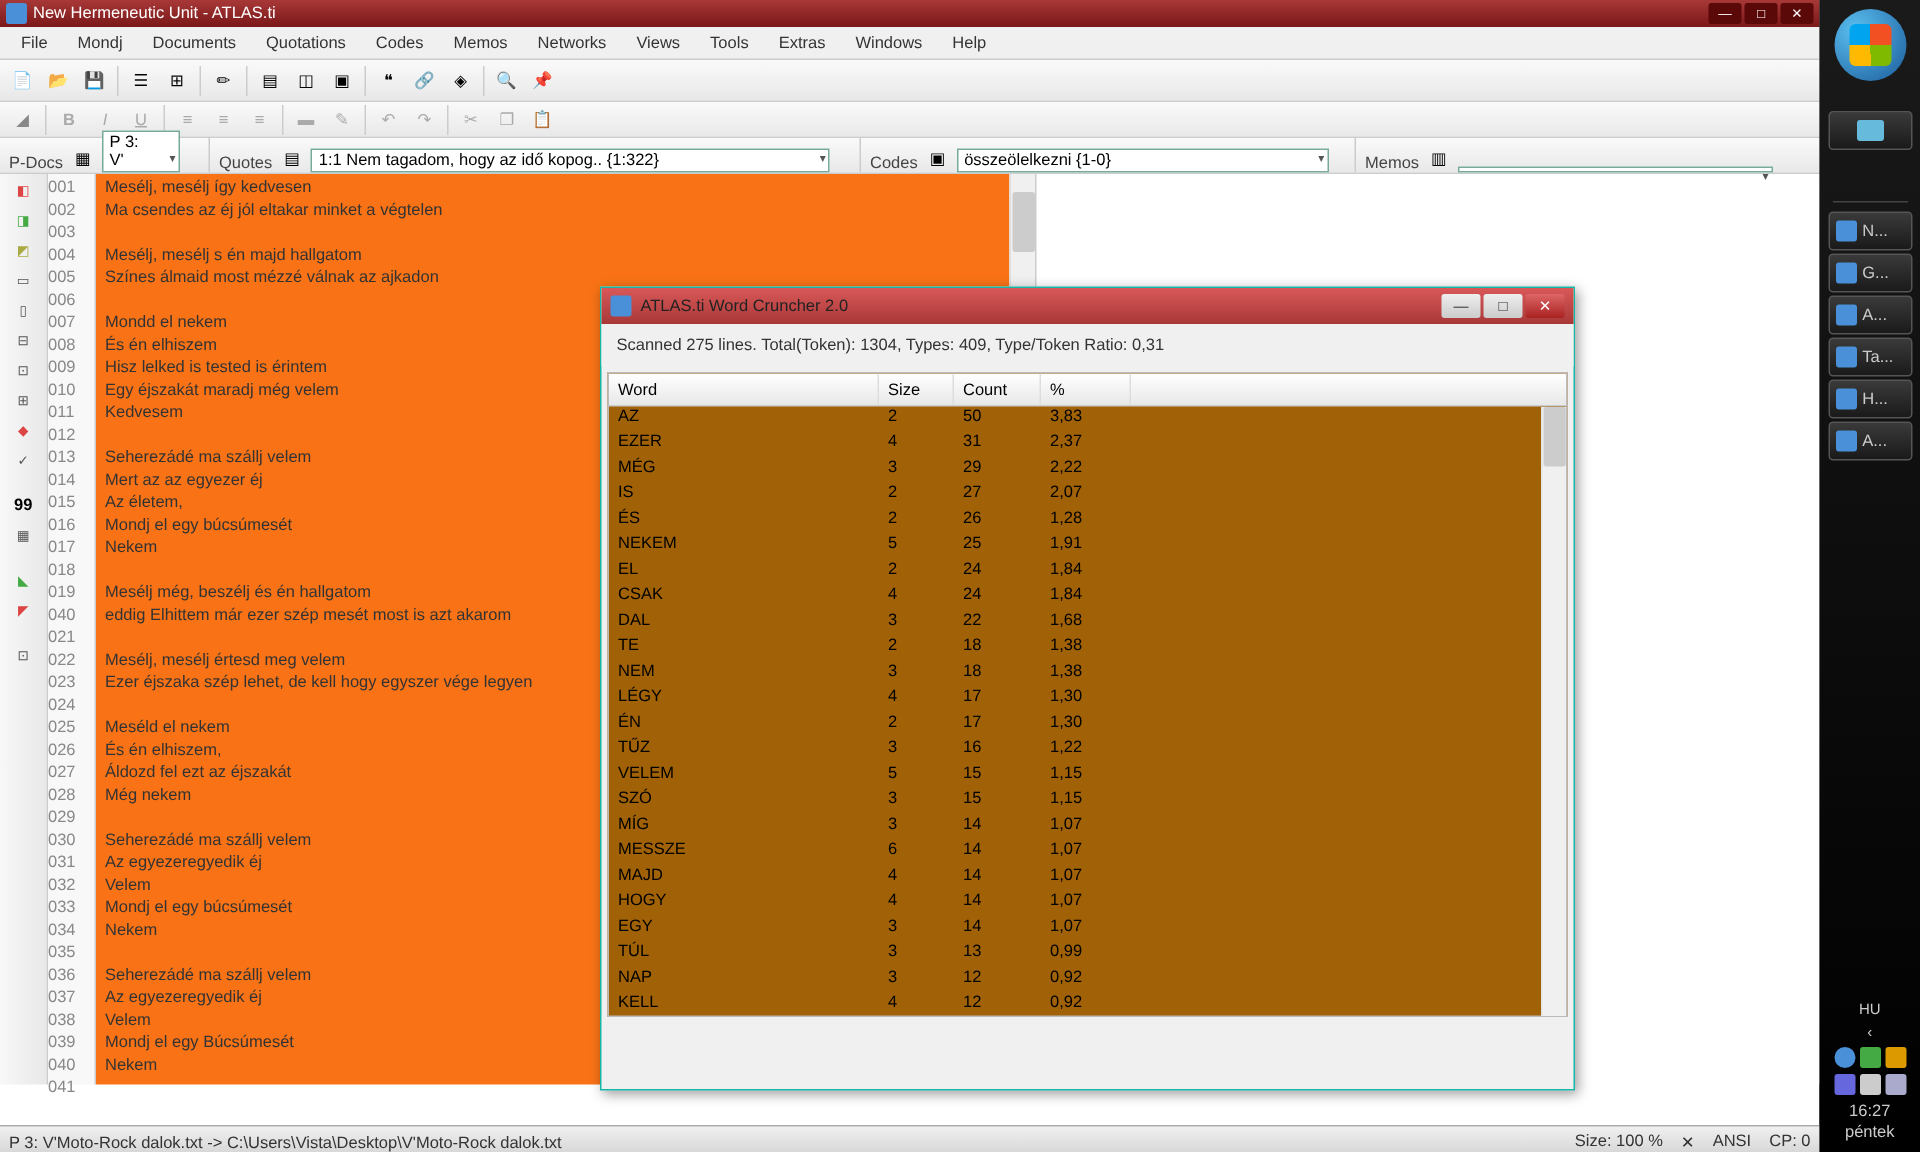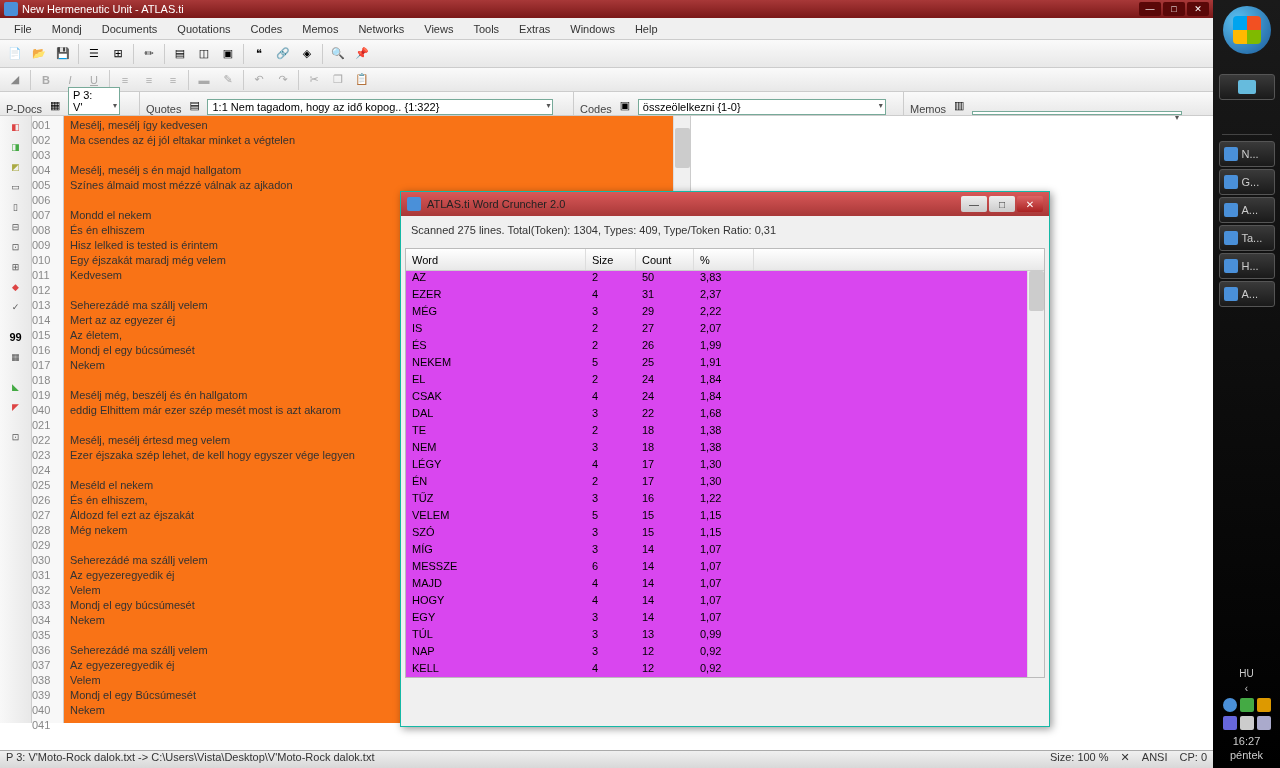--- a/index.html
+++ b/index.html
@@ -22,31 +22,31 @@
 .navdrop::after{content:"▾";position:absolute;right:2px;font-size:8px;color:#555}
 .navicon{width:16px;height:16px;margin:0 2px}
 .main{display:flex;height:607px}
 .sidebar{width:32px;background:linear-gradient(to right,#f8f8f8,#e8e8e8);border-right:1px solid #ccc;display:flex;flex-direction:column;padding:2px 0;gap:2px}
 .sbtn{width:28px;height:18px;margin:0 auto;cursor:pointer;display:flex;align-items:center;justify-content:center;font-size:9px;color:#555}
 .gutter{width:32px;background:#f8f8f8;border-right:1px solid #ccc;color:#888;font-size:10px;padding:2px 4px 0 0;line-height:15px}
 .editor{flex:1;background:#f97316;padding:2px 6px;position:relative;color:#333;line-height:15px;overflow:hidden}
 .scroll{width:17px;background:#f0f0f0;border-left:1px solid #ddd;position:relative}
 .scroll .thumb{position:absolute;top:12px;left:1px;width:15px;height:40px;background:#ccc;border-radius:2px}
 .rightpanel{width:523px;border-left:1px solid #ccc;background:#fff}
-.statusbar{position:absolute;bottom:0;left:0;width:1213px;height:18px;background:linear-gradient(to bottom,#f0f0f0,#d8d8d8);border-top:1px solid #aaa;display:flex;align-items:flex-start;padding:0 6px;color:#333}
+.statusbar{position:absolute;bottom:0;left:0;width:1213px;height:18px;background:linear-gradient(to bottom,#f0f0f0,#d8d8d8);border-top:1px solid #aaa;display:flex;align-items:flex-end;padding:0 6px;color:#333}
 .statusbar .sright{margin-left:auto;display:flex;gap:12px}
 .dialog{position:absolute;left:400px;top:191px;width:650px;height:536px;background:#f0f0f0;border:1px solid #14b8a6;box-shadow:2px 2px 8px rgba(0,0,0,0.4)}
 .dlgtitle{height:24px;background:linear-gradient(to bottom,#d95858,#a83838);display:flex;align-items:center;padding:0 6px;color:#222}
 .dlgtitle .icon{width:14px;height:14px;background:#4a90d9;border-radius:2px;margin-right:6px}
 .dlgtitle .t{flex:1;font-size:11px}
 .dlgtitle .wb{width:26px;height:16px;margin-left:2px;display:flex;align-items:center;justify-content:center;cursor:pointer;font-size:10px;border-radius:2px}
 .dlgtitle .wb.mm{background:linear-gradient(to bottom,#eee,#ccc);color:#333}
 .dlgtitle .wb.cl{background:linear-gradient(to bottom,#d66,#a22);color:#fff}
 .dlginfo{padding:8px 10px;color:#333;background:#f0f0f0}
-.dlgtable{margin:4px;border:1px solid #bbb;background:#d946ef;height:430px;overflow:hidden;position:relative}
+.dlgtable{margin:4px;border:1px solid #bbb;background:#a16207;height:430px;overflow:hidden;position:relative}
 .dlghead{display:flex;background:linear-gradient(to bottom,#fff,#e8e8e8);border-bottom:1px solid #ccc;height:22px;align-items:center}
 .dlghead .col{padding:0 6px;border-right:1px solid #ddd;height:100%;display:flex;align-items:center;cursor:pointer}
 .dlgbody{overflow-y:auto;height:406px}
 .dlgrow{display:flex;height:17px;}
 .dlgrow .cell{padding:0 6px}
 .c-word{width:180px}
 .c-size{width:50px}
 .c-count{width:58px}
 .c-pct{width:60px}
 .dlgscroll{position:absolute;right:0;top:22px;width:17px;height:406px;background:#f0f0f0;border-left:1px solid #ddd}
@@ -325,21 +325,21 @@
         <div class="dlgrow">
           <div class="cell c-word">IS</div>
           <div class="cell c-size">2</div>
           <div class="cell c-count">27</div>
           <div class="cell c-pct">2,07</div>
         </div>
         <div class="dlgrow">
           <div class="cell c-word">ÉS</div>
           <div class="cell c-size">2</div>
           <div class="cell c-count">26</div>
-          <div class="cell c-pct">1,99</div>
+          <div class="cell c-pct">1,28</div>
         </div>
         <div class="dlgrow">
           <div class="cell c-word">NEKEM</div>
           <div class="cell c-size">5</div>
           <div class="cell c-count">25</div>
           <div class="cell c-pct">1,91</div>
         </div>
         <div class="dlgrow">
           <div class="cell c-word">EL</div>
           <div class="cell c-size">2</div>

